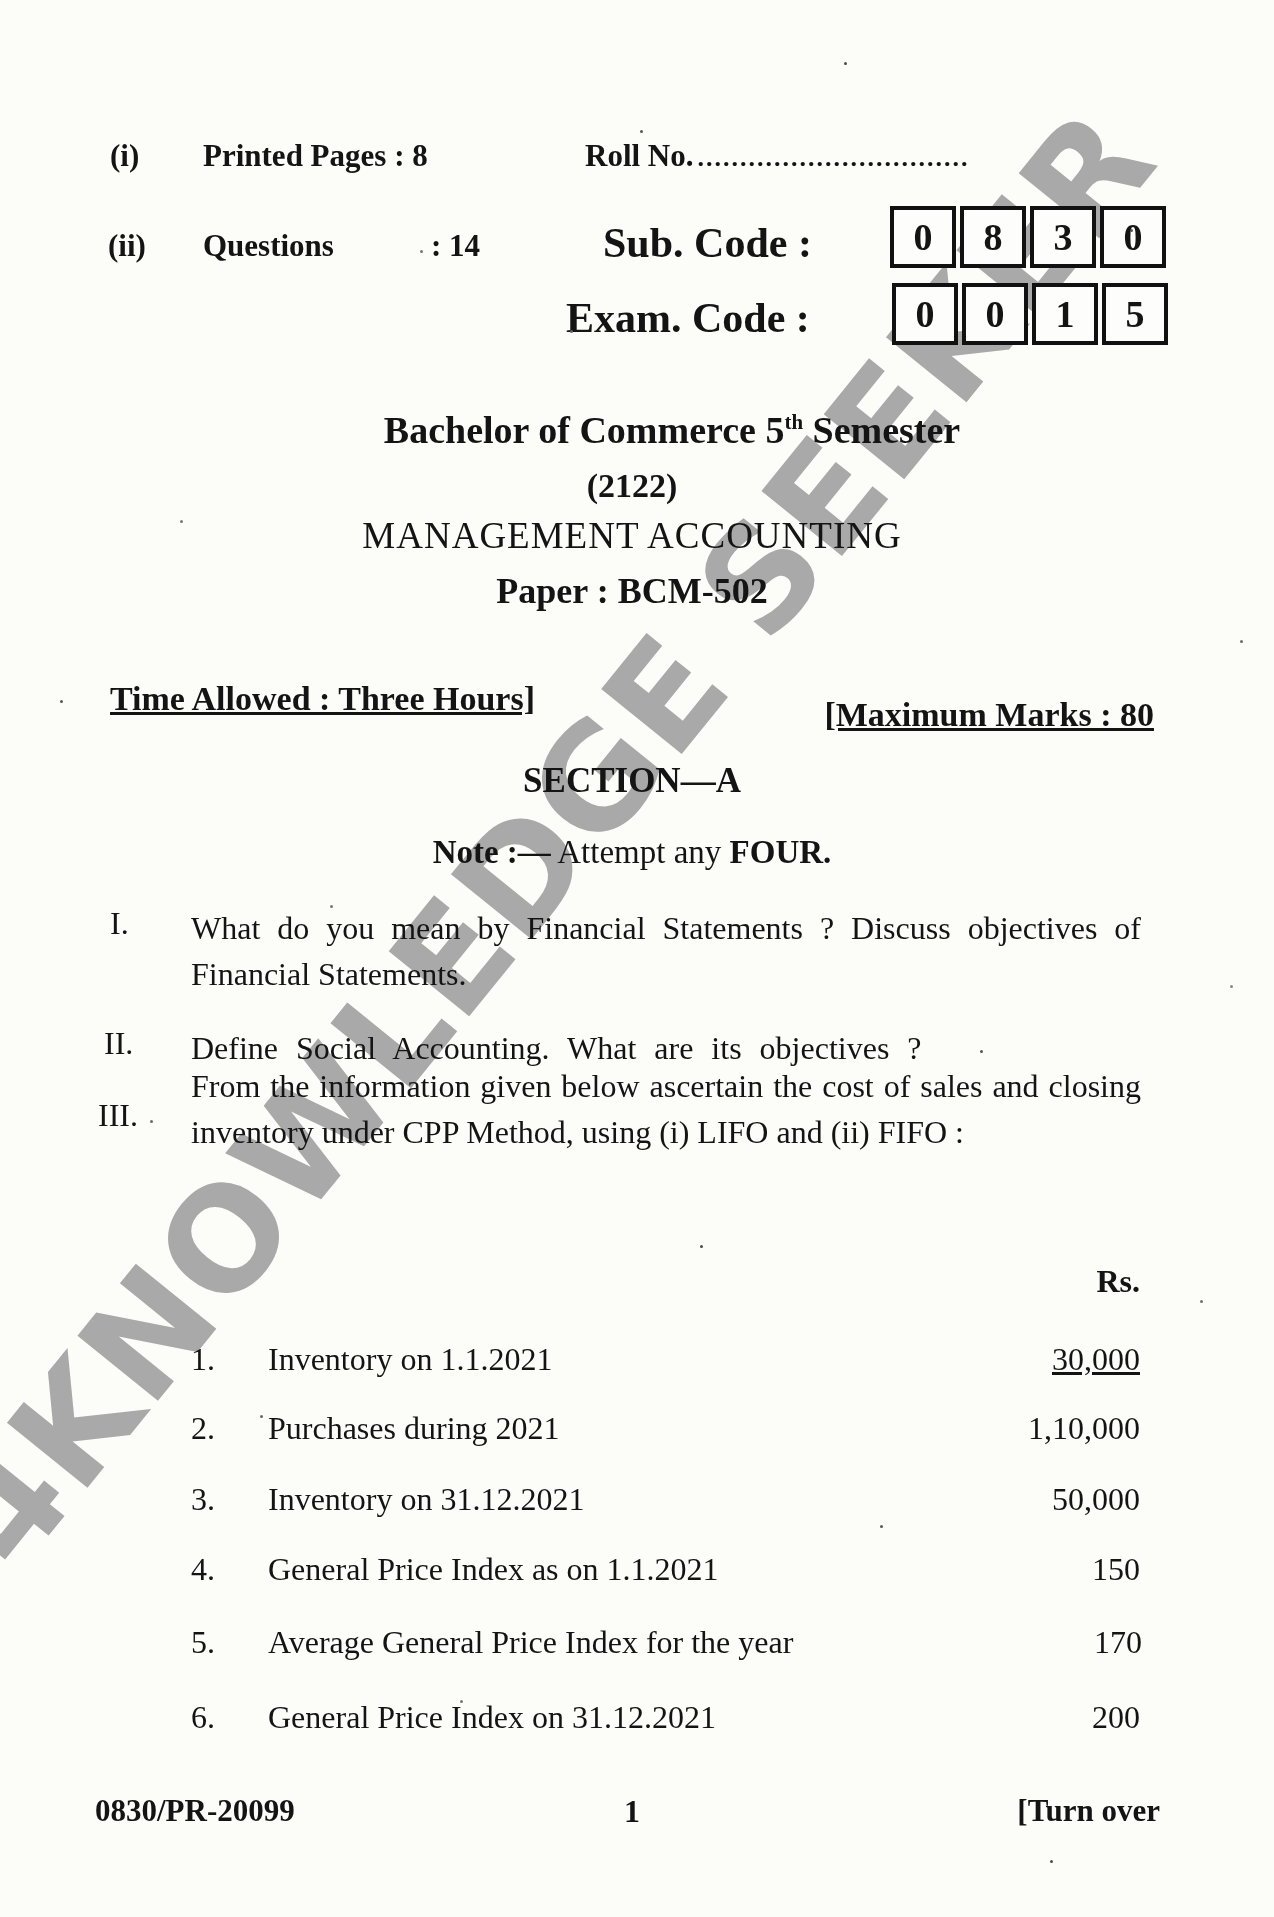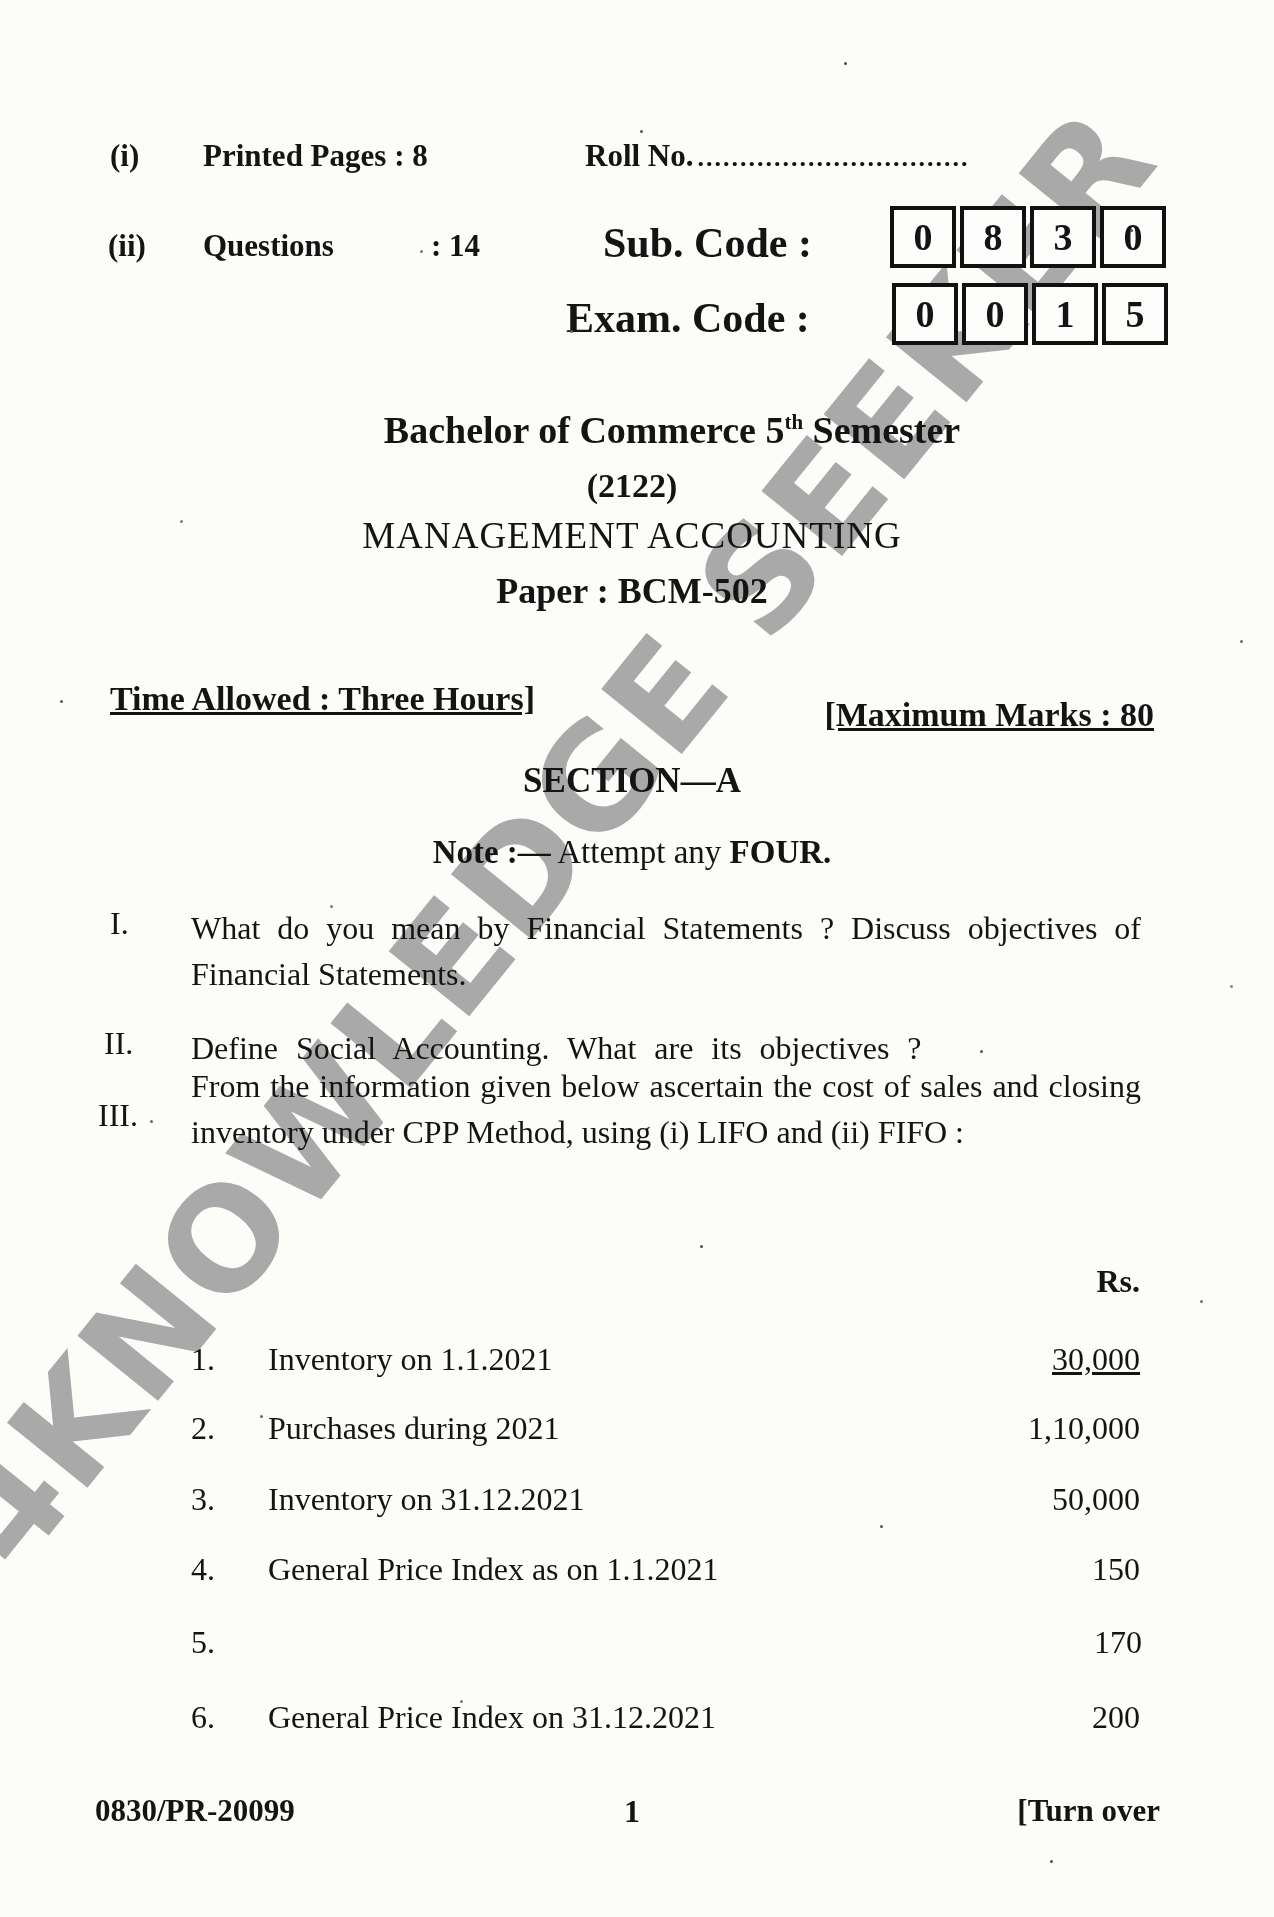--- a/index.html
+++ b/index.html
@@ -124,20 +124,21 @@
 
   <div class="L row" style="top:1483px;left:191px;">3.</div>
   <div class="L row" style="top:1483px;left:268px;">Inventory on 31.12.2021</div>
   <div class="L row" style="top:1483px;right:134px;">50,000</div>
 
   <div class="L row" style="top:1553px;left:191px;">4.</div>
   <div class="L row" style="top:1553px;left:268px;">General Price Index as on 1.1.2021</div>
   <div class="L row" style="top:1553px;right:134px;">150</div>
 
   <div class="L row" style="top:1626px;left:191px;">5.</div>
+  <div class="L row" style="top:1626px;left:268px;">Average General Price Index for the year</div>
   <div class="L row" style="top:1626px;right:132px;">170</div>
 
   <div class="L row" style="top:1701px;left:191px;">6.</div>
   <div class="L row" style="top:1701px;left:268px;">General Price Index on 31.12.2021</div>
   <div class="L row" style="top:1701px;right:134px;">200</div>
 
   <div class="L meta" style="top:1795px;left:95px;">0830/PR-20099</div>
   <div class="L center q b" style="top:1795px;">1</div>
   <div class="L meta" style="top:1795px;right:114px;">[Turn over</div>
 

